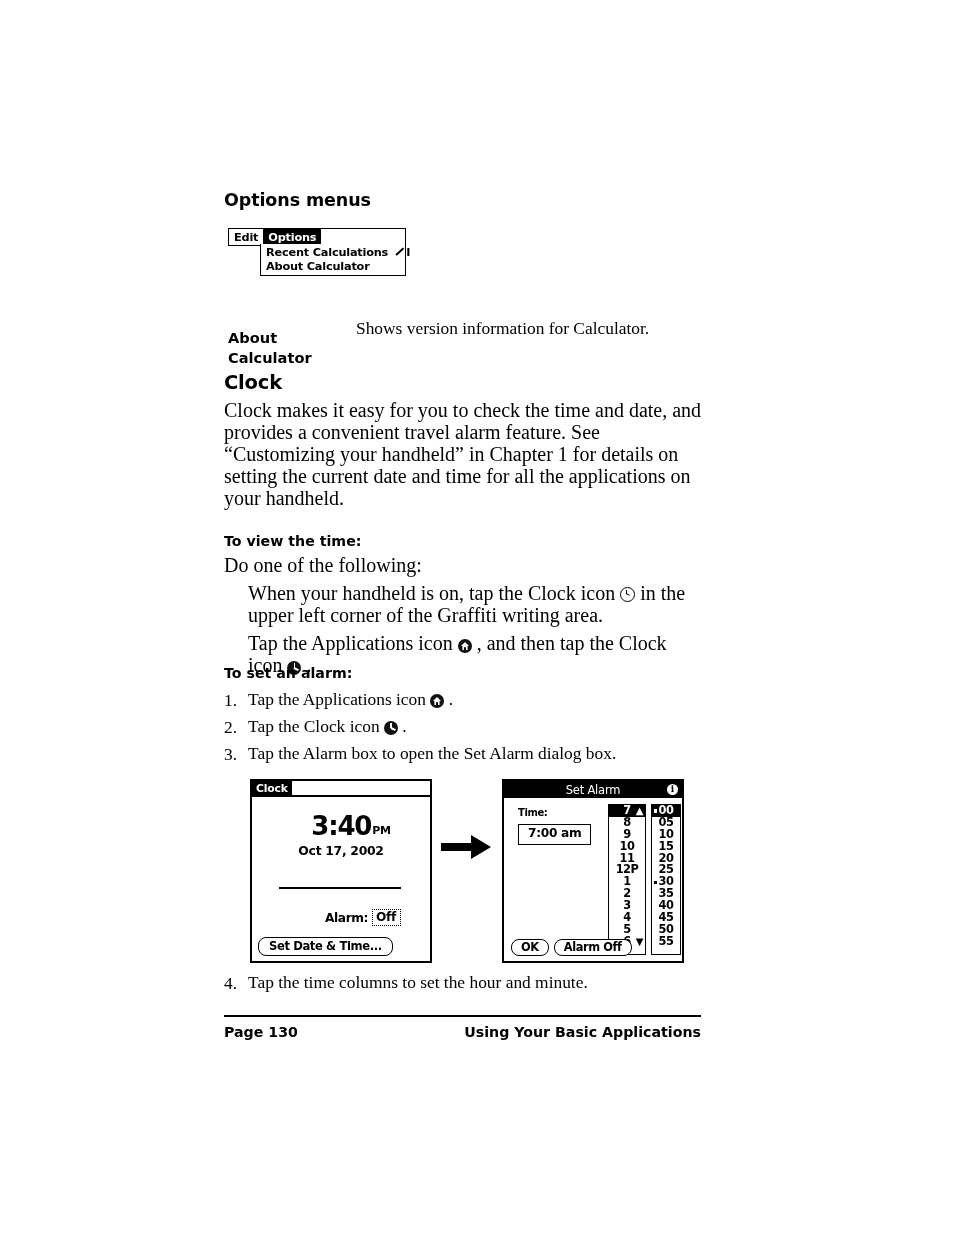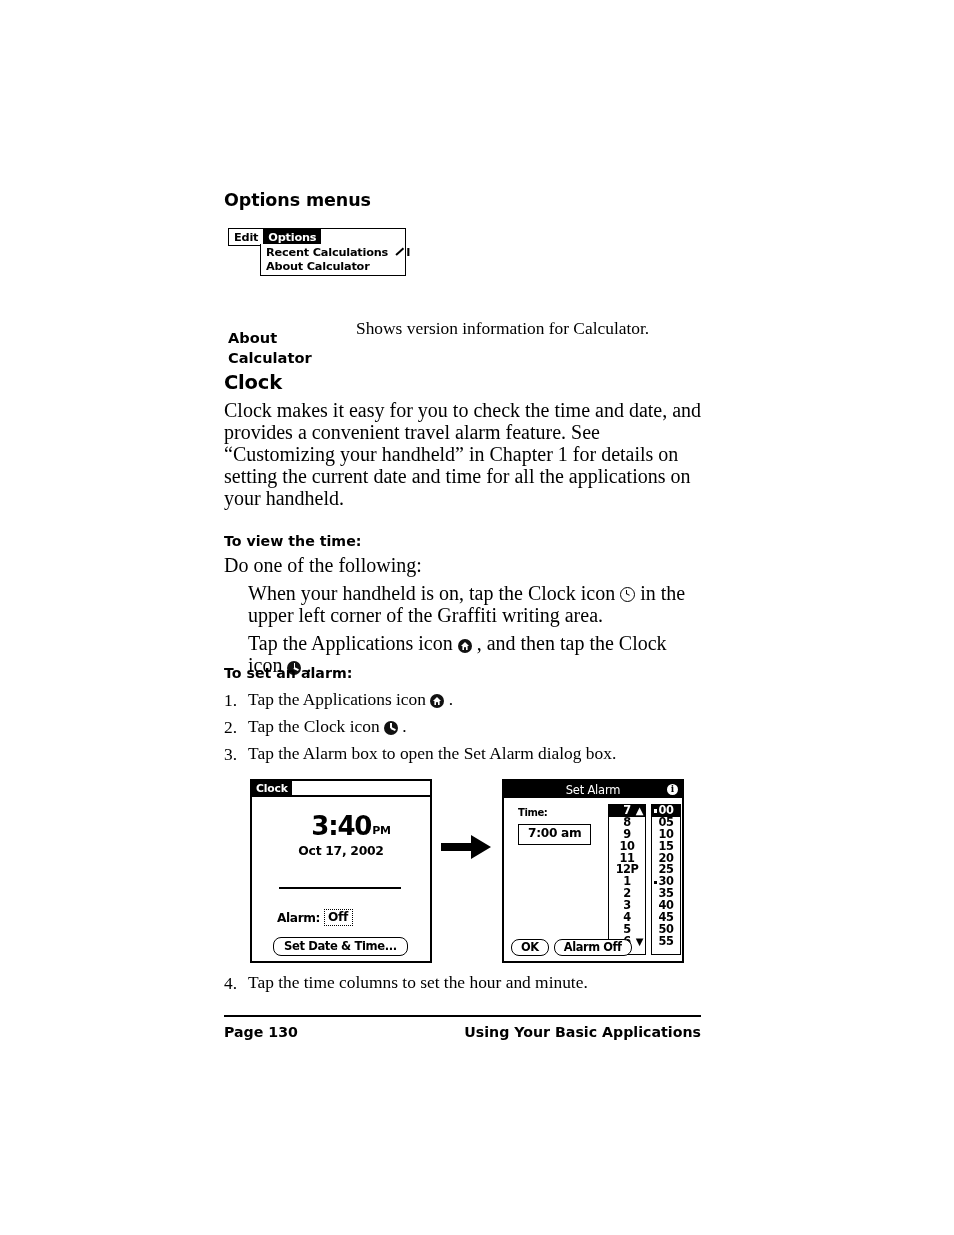--- a/index.html
+++ b/index.html
@@ -274,32 +274,33 @@
   .clk-alarm-row {
     position: absolute;
     left: 25px; top: 128px;
     display: flex;
     align-items: center;
   }
   .clk-alarm-label {
     font-size: 12.2px;
     font-weight: bold;
     letter-spacing: -0.4px;
+    margin-left: 48px;
   }
   .clk-alarm-value {
     font-size: 12.2px;
     font-weight: bold;
     letter-spacing: -0.3px;
     border: 1.4px dotted #000;
     padding: 0px 4px 1px 3px;
     margin-left: 4px;
   }
   .clk-btn {
     position: absolute;
-    left: 21px; bottom: 5px;
+    left: 6px; bottom: 5px;
     border: 1.6px solid #000;
     border-radius: 8px;
     font-size: 11.6px;
     font-weight: bold;
     letter-spacing: -0.4px;
     padding: 1px 10px 2px 10px;
     background: #fff;
   }
 
   

